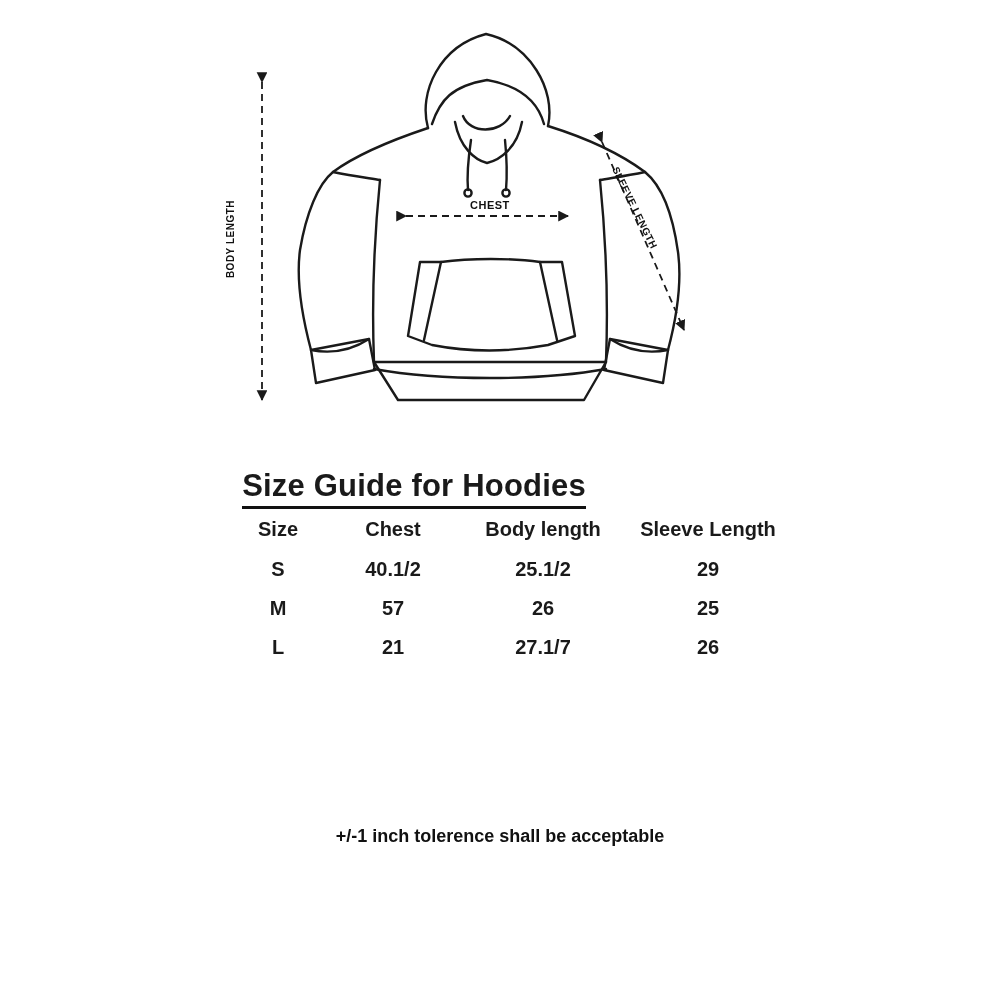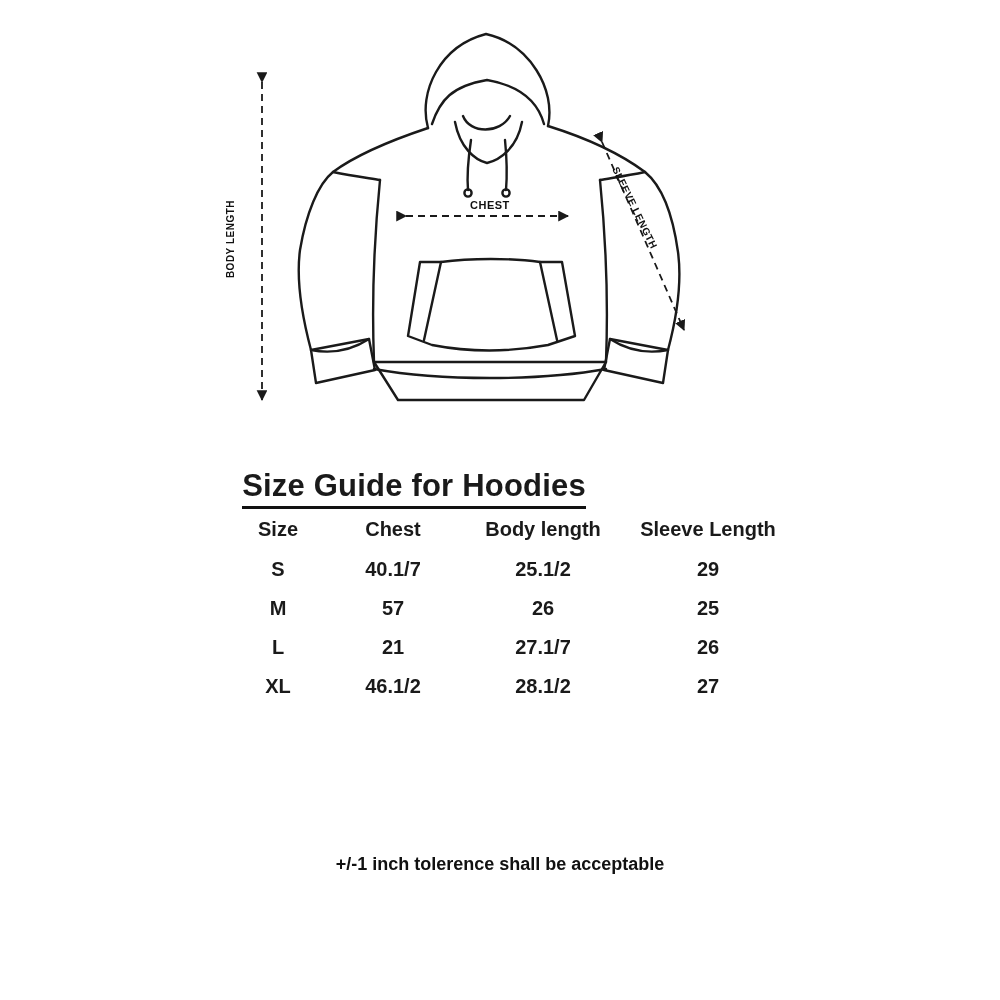--- a/index.html
+++ b/index.html
@@ -110,21 +110,20 @@
     top: 824px;
     left: 0;
     width: 1000px;
     text-align: center;
   }
   .notes div {
     font-size: 18px;
     font-weight: bold;
     line-height: 24px;
     color: #111;
-    margin-top: 28px;
   }
 </style>
 </head>
 <body>
 
 <div class="diagram-area">
   <svg width="1000" height="440" viewBox="0 0 1000 440" xmlns="http://www.w3.org/2000/svg">
     <g fill="none" stroke="#1a1a1a" stroke-width="2.4" stroke-linejoin="round" stroke-linecap="round">
 
       <path d="M428 128 C 418 92, 440 46, 486 34 C 530 44, 556 90, 548 126"></path>
@@ -192,40 +191,34 @@
     <tr>
       <th class="col-size">Size</th>
       <th class="col-chest">Chest</th>
       <th class="col-body">Body length</th>
       <th class="col-sleeve">Sleeve Length</th>
     </tr>
   </thead>
   <tbody>
     <tr>
       <td class="col-size">S</td>
-      <td class="col-chest">40.1/7</td>
+      <td class="col-chest">40.1/2</td>
       <td class="col-body">25.1/2</td>
       <td class="col-sleeve">29</td>
     </tr>
     <tr>
       <td class="col-size">M</td>
       <td class="col-chest">57</td>
       <td class="col-body">26</td>
       <td class="col-sleeve">25</td>
     </tr>
     <tr>
       <td class="col-size">L</td>
       <td class="col-chest">21</td>
       <td class="col-body">27.1/7</td>
       <td class="col-sleeve">26</td>
     </tr>
-    <tr>
-      <td class="col-size">XL</td>
-      <td class="col-chest">46.1/2</td>
-      <td class="col-body">28.1/2</td>
-      <td class="col-sleeve">27</td>
-    </tr>
   </tbody>
 </table>
 
 <div class="notes">
   <div>+/-1 inch tolerence shall be acceptable</div>
 </div>
 
 </body></html>

